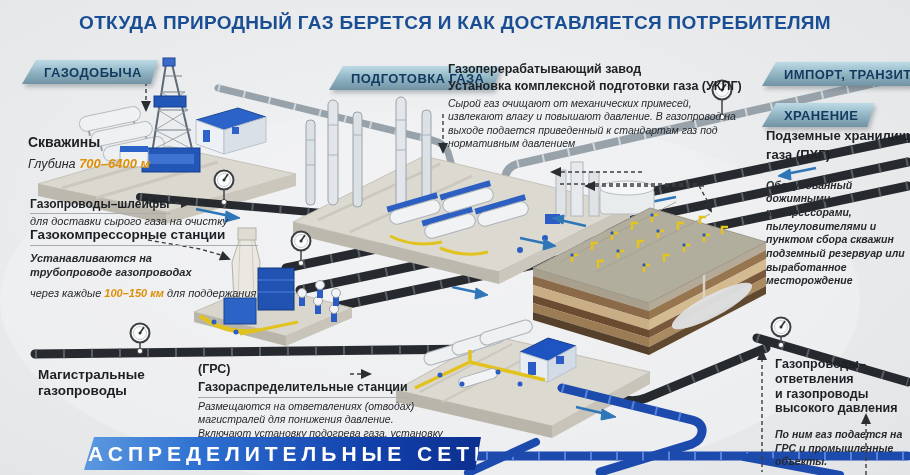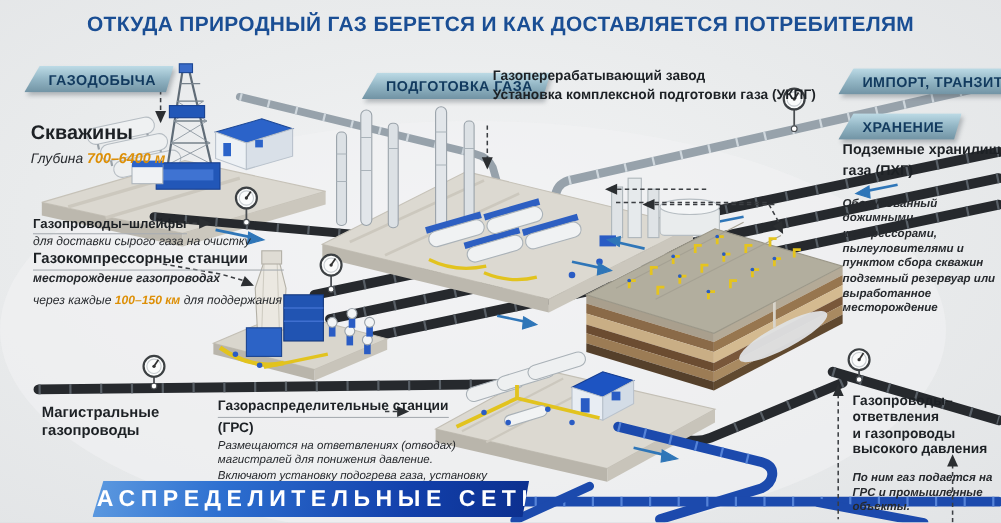--- a/index.html
+++ b/index.html
@@ -402,60 +402,62 @@
   <div class="badge" style="position:relative;">ПОДГОТОВКА ГАЗА</div>
 </div>
 <div class="badge-wrap" style="left:762px;top:62px;">
   <div class="badge" style="position:relative;">ИМПОРТ, ТРАНЗИТ</div>
 </div>
 <div class="badge-wrap" style="left:762px;top:103px;">
   <div class="badge" style="position:relative;">ХРАНЕНИЕ</div>
 </div>
 
 <div class="tb" style="left:28px;top:110px;">
-  <div class="b" style="font-size:18px;">Скважины</div>
+  <div class="b" style="font-size:14px;margin-top:24px;">Скважины</div>
   <div style="margin-top:5px;font-size:13px;">
     <span class="i" style="font-size:12.5px;font-weight:normal;margin-top:46px;">Глубина</span>
     <span class="orange" style="font-size:13px;font-style:italic;">700–6400 м</span>
   </div>
 </div>
 
 <div class="tb" style="left:30px;top:194px;">
   <div class="b ul" style="font-size:12px;display:inline-block;">Газопроводы–шлейфы</div>
   <div class="i11">для доставки сырого газа на очистку</div>
 </div>
 
 <div class="tb" style="left:30px;top:227px;">
   <div class="b ul" style="font-size:13.5px;width:228px;">Газокомпрессорные станции</div>
-  <div class="i11" style="font-weight:bold;">месторождение газопроводах</div>
+  <div class="i11" style="margin-top:5px;font-weight:bold;">Устанавливаются на</div>
+  <div class="i11" style="font-weight:bold;">трубопроводе газопроводах</div>
   <div class="i11" style="margin-top:6px;">
     <span>через каждые</span>
     <span class="orange">100–150 км</span>
     <span>для поддержания</span>
   </div>
 </div>
 
 <div class="tb" style="left:38px;top:367px;">
   <div class="b" style="font-size:13.5px;">Магистральные</div>
   <div class="b" style="font-size:13.5px;">газопроводы</div>
 </div>
 
 <div class="tb" style="left:448px;top:62px;">
   <div class="b" style="font-size:12.5px;">Газоперерабатывающий завод</div>
   <div class="b" style="font-size:12.5px;margin-top:2px;">Установка комплексной подготовки газа (УКПГ)</div>
+  <div class="i" style="width:295px;margin-top:3px;">Сырой газ очищают от механических примесей, извлекают влагу и повышают давление. В газопровод на выходе подается приведенный к стандартам газ под нормативным давлением</div>
 </div>
 
 <div class="tb" style="left:766px;top:127px;">
   <div class="b" style="font-size:13px;width:152px;line-height:1.45;">Подземные хранилища газа (ПХГ)</div>
   <div class="i" style="width:148px;margin-top:14px;font-weight:bold;">Оборудованный дожимными компрессорами, пылеуловителями и пунктом сбора скважин подземный резервуар или выработанное месторождение</div>
 </div>
 
 <div class="tb" style="left:198px;top:360px;">
+  <div class="b" style="font-size:12.5px;margin-top:2px;">(ГРС)</div>
   <div class="b ul" style="font-size:12.5px;display:inline-block;">Газораспределительные станции</div>
-  <div class="b" style="font-size:12.5px;margin-top:2px;">(ГРС)</div>
   <div class="i" style="width:250px;margin-top:2px;">Размещаются на ответвлениях (отводах) магистралей для понижения давление. Включают установку подогрева газа, установку редуцирования и установку одорации</div>
 </div>
 
 <div class="tb" style="left:775px;top:357px;">
   <div class="b" style="font-size:12.5px;">Газопроводы–ответвления</div>
   <div class="b" style="font-size:12.5px;">и газопроводы</div>
   <div class="b" style="font-size:12.5px;">высокого давления</div>
   <div class="i" style="width:142px;margin-top:12px;font-weight:bold;">По ним газ подается на ГРС и промышленные объекты.</div>
 </div>
 

